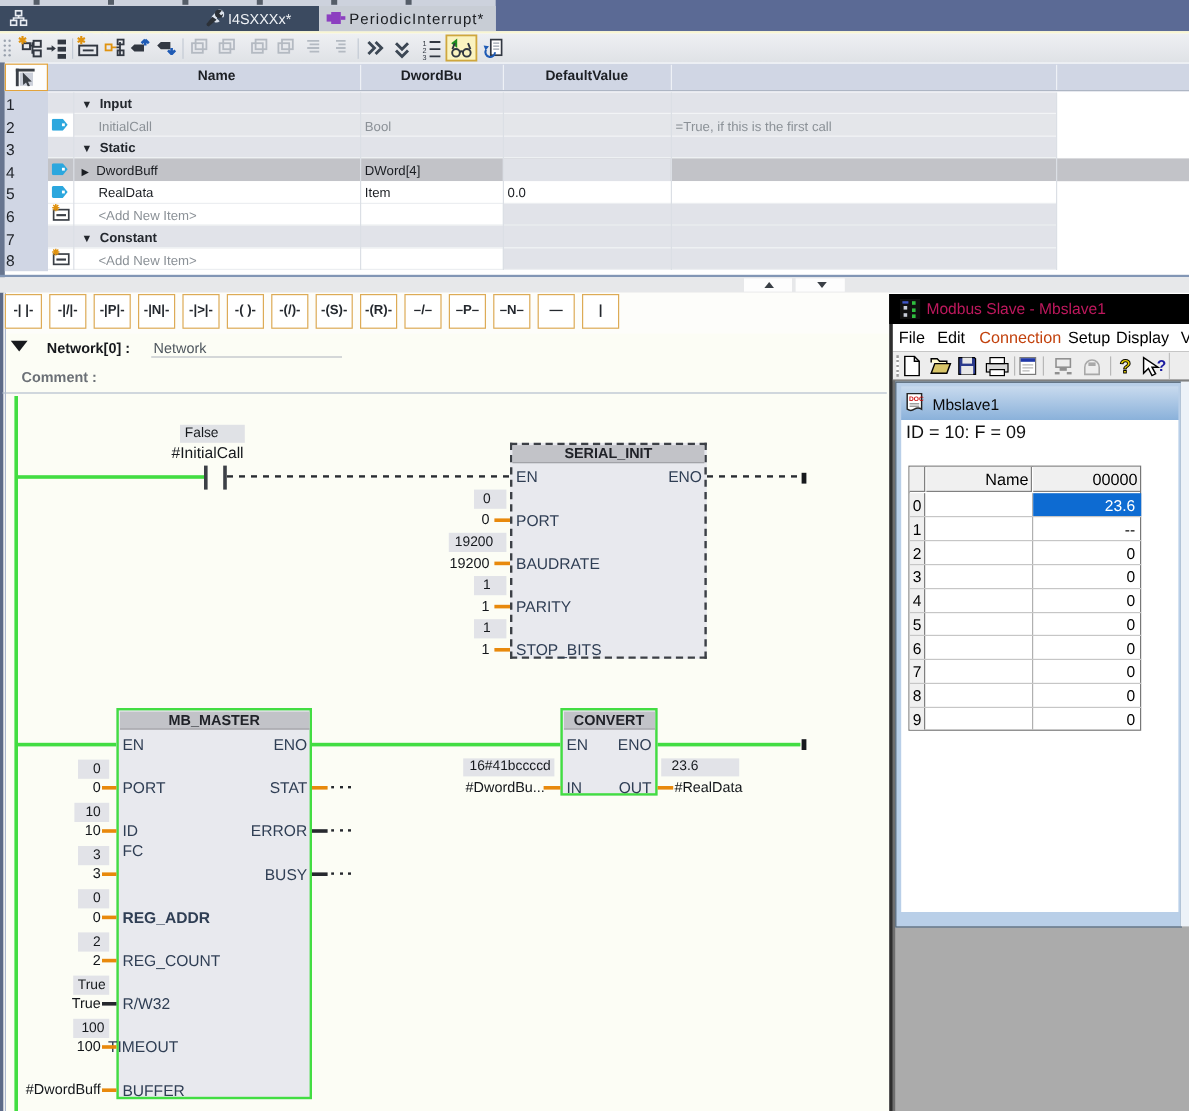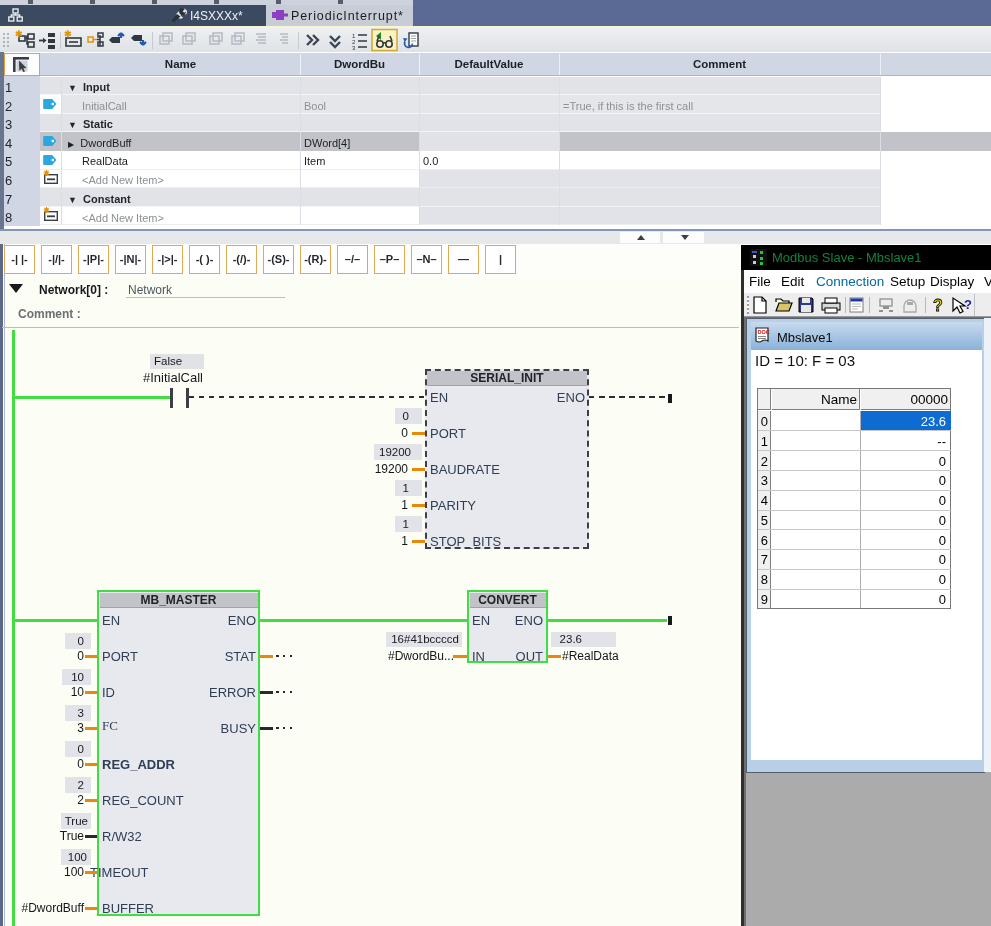--- a/index.html
+++ b/index.html
@@ -44,21 +44,20 @@
 
 <div class="abs" style="left:4px;top:53px;width:987px;height:23px;background:#d0d6e4;border-bottom:1px solid #aeb6c4;"></div>
 <div class="abs" style="left:4px;top:53px;width:36px;height:23px;background:#fdfdfd;border:1.5px solid #e2a33c;"></div>
 <div class="abs" style="left:300px;top:54px;width:1px;height:21px;background:#eef1f6;"></div>
     <div class="abs" style="left:419px;top:54px;width:1px;height:21px;background:#eef1f6;"></div>
     <div class="abs" style="left:559px;top:54px;width:1px;height:21px;background:#eef1f6;"></div>
     <div class="abs" style="left:880px;top:54px;width:1px;height:21px;background:#eef1f6;"></div>
     <div class="abs hdrlbl" style="left:61px;top:58px;width:239px;">Name</div>
 <div class="abs hdrlbl" style="left:300px;top:58px;width:119px;">DwordBu</div>
 <div class="abs hdrlbl" style="left:419px;top:58px;width:140px;">DefaultValue</div>
-<div class="abs hdrlbl" style="left:559px;top:58px;width:321px;">Comment</div>
 
 <div class="abs" style="left:4px;top:76px;width:36px;height:150px;background:#d0d6e4;"></div>
 <div class="abs rownum" style="left:5px;top:80px;">1</div>
 <div class="abs rownum" style="left:5px;top:99px;">2</div>
 <div class="abs rownum" style="left:5px;top:117px;">3</div>
 <div class="abs rownum" style="left:5px;top:136px;">4</div>
 <div class="abs rownum" style="left:5px;top:154px;">5</div>
 <div class="abs rownum" style="left:5px;top:173px;">6</div>
 <div class="abs rownum" style="left:5px;top:192px;">7</div>
 <div class="abs rownum" style="left:5px;top:210px;">8</div>
@@ -207,21 +206,21 @@
 <div class="abs" style="left:589px;top:395.8px;width:78px;height:2.5px;background:repeating-linear-gradient(90deg,#2a2d32 0 5.5px,transparent 5.5px 10px);"></div>
 <div class="abs" style="left:667.5px;top:393.5px;width:4px;height:9px;background:#17191d;"></div>
 
 <div class="abs" style="left:14px;top:618.5px;width:83px;height:3px;background:#42dd42;"></div>
 <div class="abs" style="left:97px;top:590px;width:163px;height:326px;background:#e8e9ee;border:2.5px solid #42dd42;"></div>
 <div class="abs btitle" style="left:99.5px;top:592.5px;width:158px;height:15px;line-height:15px;">MB_MASTER</div>
 <div class="abs pinlbl" style="left:102px;top:613px;">EN</div>
 <div class="abs pinlblr" style="left:190px;top:613px;width:66px;">ENO</div>
 <div class="abs pinlbl" style="left:102px;top:649px;">PORT</div>
 <div class="abs pinlbl" style="left:102px;top:685px;">ID</div>
-<div class="abs pinlbl" style="left:102px;top:718px;font-family:Liberation Serif, serif;">FC</div>
+<div class="abs pinlbl" style="left:102px;top:701px;">FC</div>
 <div class="abs pinlbl" style="left:102px;top:757px;font-weight:bold;">REG_ADDR</div>
 <div class="abs pinlbl" style="left:102px;top:793px;">REG_COUNT</div>
 <div class="abs pinlbl" style="left:102px;top:829px;">R/W32</div>
 <div class="abs pinlbl" style="left:90px;top:865px;">TIMEOUT</div>
 <div class="abs pinlbl" style="left:102px;top:901px;">BUFFER</div>
 <div class="abs pinlblr" style="left:190px;top:649px;width:66px;">STAT</div>
 <div class="abs pinlblr" style="left:190px;top:685px;width:66px;">ERROR</div>
 <div class="abs pinlblr" style="left:190px;top:721px;width:66px;">BUSY</div>
 
 <div class="abs mbox" style="left:65px;top:633px;width:26px;height:16px;line-height:16px;padding-right:7px;">0</div>
@@ -278,26 +277,26 @@
 <div class="abs" style="left:740.5px;top:245px;width:250.5px;height:25px;background:#000;"></div>
 <svg class="abs" style="left:750px;top:249px;" width="17" height="17" viewBox="0 0 17 17">
       <rect x="0" y="0" width="17" height="17" fill="#101010"></rect>
       <rect x="2" y="2" width="5" height="2" fill="#3c55c8"></rect>
       <rect x="3" y="6" width="3" height="3" fill="#c8cdd8"></rect>
       <rect x="3" y="12" width="3" height="3" fill="#c8cdd8"></rect>
       <rect x="10" y="2" width="3" height="3" fill="#2fbf3f"></rect>
       <rect x="10" y="8" width="3" height="3" fill="#2fbf3f"></rect>
       <rect x="10" y="13" width="3" height="3" fill="#2fbf3f"></rect>
     </svg>
-<div class="abs" style="left:772px;top:250px;font-size:13px;color:#15803d;">Modbus Slave - Mbslave1</div>
+<div class="abs" style="left:772px;top:250px;font-size:13px;color:#be185d;">Modbus Slave - Mbslave1</div>
 
 <div class="abs" style="left:744px;top:270px;width:247px;height:23px;background:#fff;"></div>
 <div class="abs" style="left:749px;top:274px;font-size:13.5px;color:#000;">File</div>
 <div class="abs" style="left:781px;top:274px;font-size:13.5px;color:#000;">Edit</div>
-<div class="abs" style="left:816px;top:274px;font-size:13.5px;color:#0369a1;">Connection</div>
+<div class="abs" style="left:816px;top:274px;font-size:13.5px;color:#c2410c;">Connection</div>
 <div class="abs" style="left:890px;top:274px;font-size:13.5px;color:#000;">Setup</div>
 <div class="abs" style="left:930px;top:274px;font-size:13.5px;color:#000;">Display</div>
 <div class="abs" style="left:984px;top:274px;font-size:13.5px;color:#000;">V</div>
 
 <div class="abs" style="left:744px;top:293px;width:247px;height:24px;background:#ededed;border-bottom:1px solid #999;"></div>
     <div class="abs" style="left:747px;top:296px;width:2px;height:18px;background:repeating-linear-gradient(#9a9a9a 0 2px,#fff 2px 4px);"></div>
 
 <svg class="abs" style="left:753px;top:296px;" width="224" height="18" viewBox="0 0 224 18">
 
   <path d="M1 1 h8 l4 4 v12 h-12 z" fill="#fff" stroke="#000" stroke-width="1.2"></path>
@@ -348,21 +347,21 @@
 <div class="abs" style="left:751px;top:322px;width:231px;height:28px;background:linear-gradient(#c8daee,#8ab1da);"></div>
 <svg class="abs" style="left:755px;top:327px;" width="17" height="17" viewBox="0 0 17 17">
       <path d="M1 1 h12 v13 q-3 -2 -6 0 q-3 2 -6 0 z" fill="#fff" stroke="#222" stroke-width="1.2"></path>
       <text x="2.5" y="7" font-size="5.5" font-weight="bold" fill="#cc1111">DOC</text>
       <rect x="3" y="9" width="8" height="1" fill="#888"></rect>
       <rect x="3" y="11" width="8" height="1" fill="#888"></rect>
     </svg>
 <div class="abs" style="left:777px;top:330px;font-size:13px;color:#0a0a0a;">Mbslave1</div>
 
 <div class="abs" style="left:751px;top:350px;width:231px;height:410px;background:#fff;"></div>
-<div class="abs" style="left:755px;top:352px;font-size:15px;color:#111;">ID = 10: F = 03</div>
+<div class="abs" style="left:755px;top:352px;font-size:15px;color:#111;">ID = 10: F = 09</div>
 
 <div class="abs" style="left:757px;top:388px;width:193.5px;height:220.5px;border:1px solid #777;background:#fff;"></div>
 
 <div class="abs" style="left:758px;top:389px;width:12.5px;height:21px;background:#f0f0f0;border-right:1px solid #808080;border-bottom:1px solid #808080;"></div>
 <div class="abs" style="left:771.5px;top:389px;width:88px;height:21px;background:#f0f0f0;border-right:1px solid #808080;border-bottom:1px solid #808080;"></div>
 <div class="abs" style="left:860.5px;top:389px;width:89.5px;height:21px;background:#f0f0f0;border-bottom:1px solid #808080;"></div>
 <div class="abs" style="left:771px;top:391.5px;width:86px;height:16px;font-size:13.5px;color:#000;text-align:right;">Name</div>
 <div class="abs" style="left:860px;top:391.5px;width:88px;height:16px;font-size:13.5px;color:#000;text-align:right;">00000</div>
 
 <div class="abs" style="left:758px;top:411px;width:12.5px;height:197px;background:#f0f0f0;border-right:1px solid #808080;"></div>

